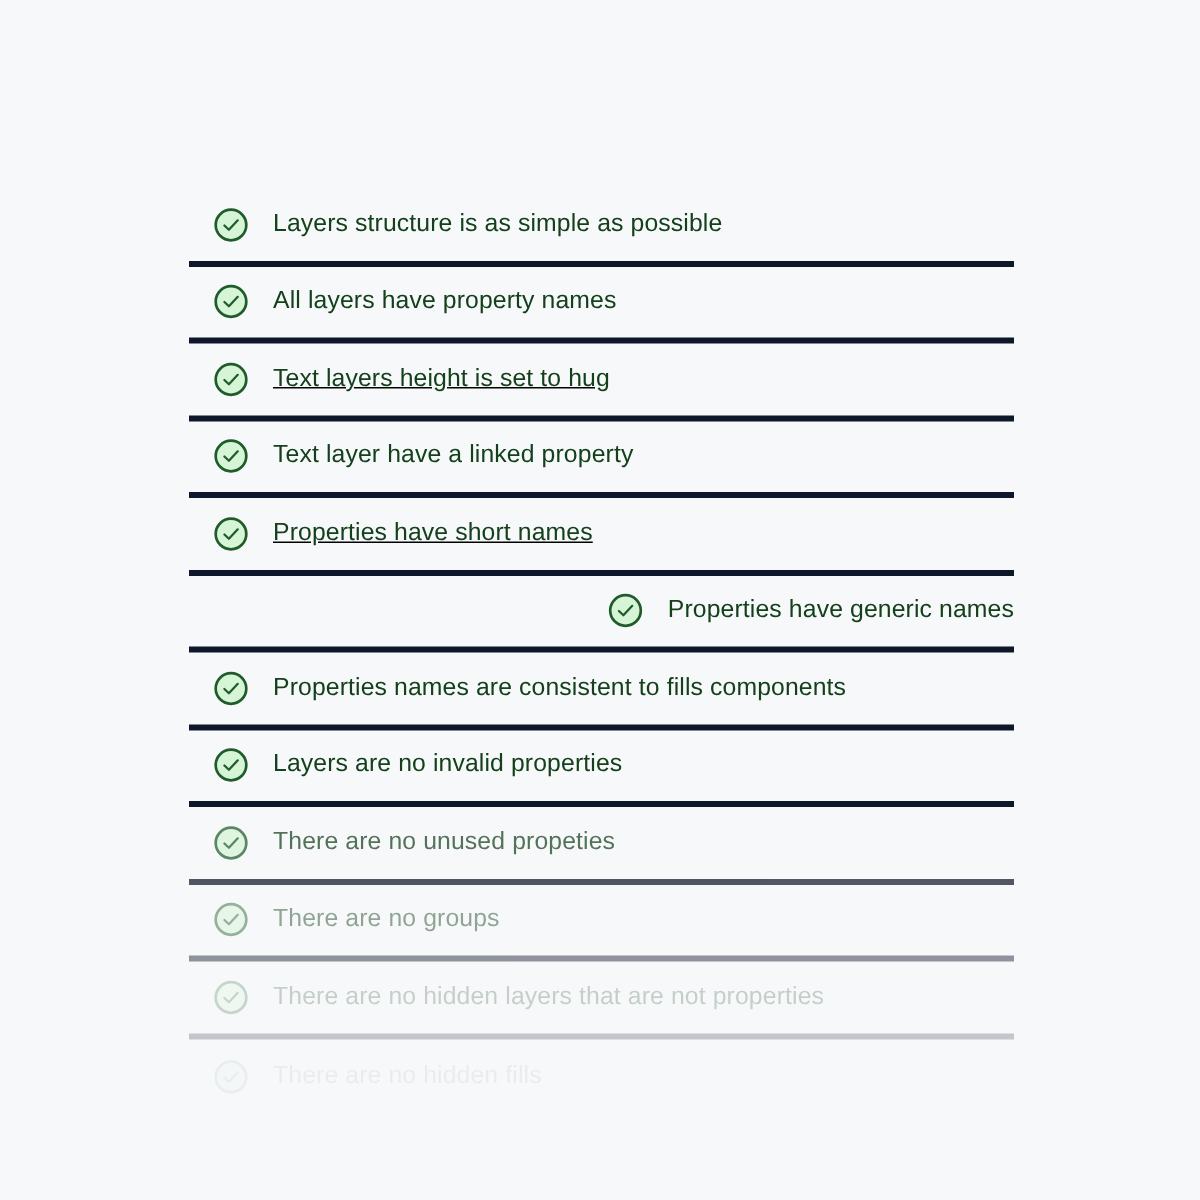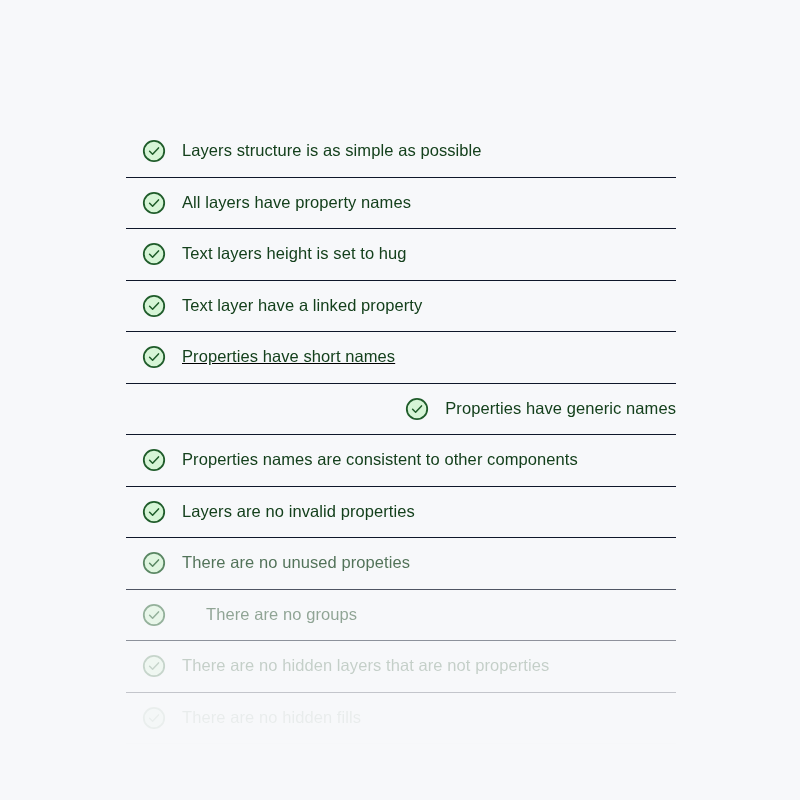--- a/index.html
+++ b/index.html
@@ -22,21 +22,21 @@
     width: 550px;
   }
 
   .check-row {
     position: relative;
     display: flex;
     align-items: center;
     height: 51.5px;
     box-sizing: border-box;
     padding-left: 16px;
-    border-bottom: 1px solid #0f172a;
+    border-bottom: 4px solid #0f172a;
   }
 
   .check-row:last-child {
     border-bottom: 1px solid #e7e9ed;
   }
 
   .check-icon {
     flex: 0 0 auto;
     width: 24px;
     height: 24px;
@@ -65,21 +65,21 @@
       </svg>
       <span class="check-label">Layers structure is as simple as possible</span>
     </div>
     <div class="check-row" style="opacity: 1;">
       <svg class="check-icon" viewBox="0 0 24 24">
         <circle cx="12" cy="12" r="10.2" fill="#d6f5d6" stroke="#1f5c2a" stroke-width="1.8"></circle>
         <path d="M7.6 12.3 L10.6 15.2 L16.5 8.9" fill="none" stroke="#1f5c2a" stroke-width="1.5" stroke-linecap="round" stroke-linejoin="round"></path>
       </svg>
       <span class="check-label">All layers have property names</span>
     </div>
-    <div class="check-row" style="opacity: 1;">
+    <div class="check-row" style="opacity: 1; text-decoration: underline;">
       <svg class="check-icon" viewBox="0 0 24 24">
         <circle cx="12" cy="12" r="10.2" fill="#d6f5d6" stroke="#1f5c2a" stroke-width="1.8"></circle>
         <path d="M7.6 12.3 L10.6 15.2 L16.5 8.9" fill="none" stroke="#1f5c2a" stroke-width="1.5" stroke-linecap="round" stroke-linejoin="round"></path>
       </svg>
       <span class="check-label">Text layers height is set to hug</span>
     </div>
     <div class="check-row" style="opacity: 1; text-align: right;">
       <svg class="check-icon" viewBox="0 0 24 24">
         <circle cx="12" cy="12" r="10.2" fill="#d6f5d6" stroke="#1f5c2a" stroke-width="1.8"></circle>
         <path d="M7.6 12.3 L10.6 15.2 L16.5 8.9" fill="none" stroke="#1f5c2a" stroke-width="1.5" stroke-linecap="round" stroke-linejoin="round"></path>
@@ -98,37 +98,37 @@
         <circle cx="12" cy="12" r="10.2" fill="#d6f5d6" stroke="#1f5c2a" stroke-width="1.8"></circle>
         <path d="M7.6 12.3 L10.6 15.2 L16.5 8.9" fill="none" stroke="#1f5c2a" stroke-width="1.5" stroke-linecap="round" stroke-linejoin="round"></path>
       </svg>
       <span class="check-label">Properties have generic names</span>
     </div>
     <div class="check-row" style="opacity: 1;">
       <svg class="check-icon" viewBox="0 0 24 24">
         <circle cx="12" cy="12" r="10.2" fill="#d6f5d6" stroke="#1f5c2a" stroke-width="1.8"></circle>
         <path d="M7.6 12.3 L10.6 15.2 L16.5 8.9" fill="none" stroke="#1f5c2a" stroke-width="1.5" stroke-linecap="round" stroke-linejoin="round"></path>
       </svg>
-      <span class="check-label">Properties names are consistent to other components</span>
+      <span class="check-label">Properties names are consistent to fills components</span>
     </div>
     <div class="check-row" style="opacity: 1;">
       <svg class="check-icon" viewBox="0 0 24 24">
         <circle cx="12" cy="12" r="10.2" fill="#d6f5d6" stroke="#1f5c2a" stroke-width="1.8"></circle>
         <path d="M7.6 12.3 L10.6 15.2 L16.5 8.9" fill="none" stroke="#1f5c2a" stroke-width="1.5" stroke-linecap="round" stroke-linejoin="round"></path>
       </svg>
       <span class="check-label">Layers are no invalid properties</span>
     </div>
     <div class="check-row" style="opacity: 0.72;">
       <svg class="check-icon" viewBox="0 0 24 24">
         <circle cx="12" cy="12" r="10.2" fill="#d6f5d6" stroke="#1f5c2a" stroke-width="1.8"></circle>
         <path d="M7.6 12.3 L10.6 15.2 L16.5 8.9" fill="none" stroke="#1f5c2a" stroke-width="1.5" stroke-linecap="round" stroke-linejoin="round"></path>
       </svg>
       <span class="check-label">There are no unused propeties</span>
     </div>
-    <div class="check-row" style="opacity: 0.45; gap: 24px;">
+    <div class="check-row" style="opacity: 0.45;">
       <svg class="check-icon" viewBox="0 0 24 24">
         <circle cx="12" cy="12" r="10.2" fill="#d6f5d6" stroke="#1f5c2a" stroke-width="1.8"></circle>
         <path d="M7.6 12.3 L10.6 15.2 L16.5 8.9" fill="none" stroke="#1f5c2a" stroke-width="1.5" stroke-linecap="round" stroke-linejoin="round"></path>
       </svg>
       <span class="check-label">There are no groups</span>
     </div>
     <div class="check-row" style="opacity: 0.22;">
       <svg class="check-icon" viewBox="0 0 24 24">
         <circle cx="12" cy="12" r="10.2" fill="#d6f5d6" stroke="#1f5c2a" stroke-width="1.8"></circle>
         <path d="M7.6 12.3 L10.6 15.2 L16.5 8.9" fill="none" stroke="#1f5c2a" stroke-width="1.5" stroke-linecap="round" stroke-linejoin="round"></path>

